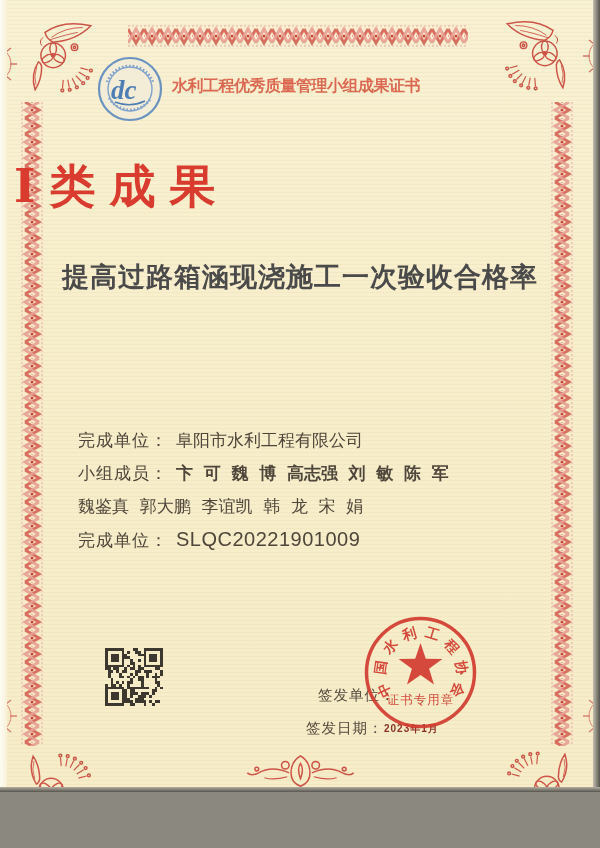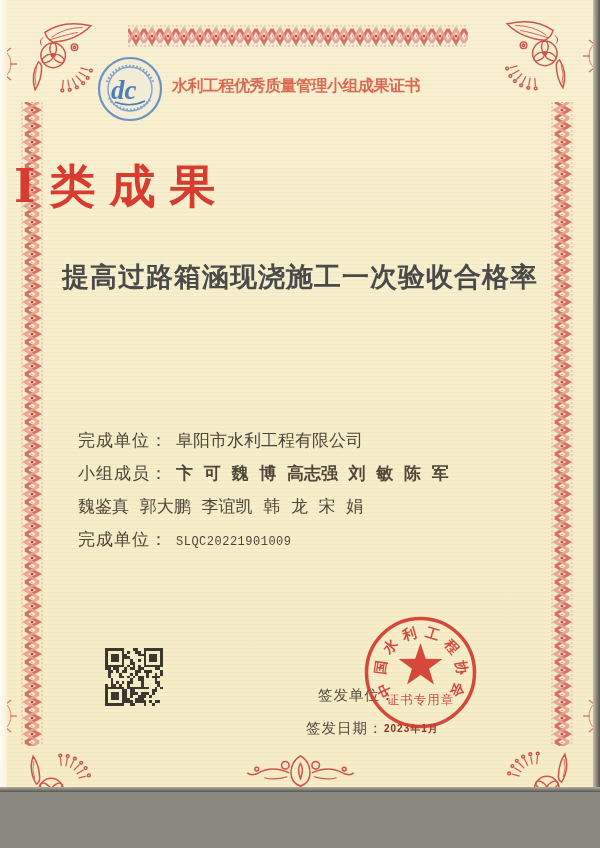--- a/index.html
+++ b/index.html
@@ -22,21 +22,21 @@
   
   .project-title{position:absolute;left:55px;top:250px;width:490px;text-align:center;font-size:27px;line-height:55px;
     font-weight:bold;color:#4a4a4a;letter-spacing:1px;}
   
   .fields{position:absolute;left:78px;top:424px;width:450px;font-size:17px;color:#4f463b;}
   .fields .row{height:33px;line-height:33px;white-space:nowrap;}
   .fields .lbl{letter-spacing:1px;}
   .fields .val{margin-left:8px;}
   .members{word-spacing:6px;font-weight:bold;}
   .members-cont{word-spacing:6px;}
-  .certno{font-family:Liberation Mono, monospace;font-size:12px;letter-spacing:.5px;}
+  .certno{font-family:Liberation Sans, sans-serif;font-size:20px;letter-spacing:.5px;}
   
   .footer-label{position:absolute;font-size:14.5px;color:#53493d;letter-spacing:1px;}
   .issue-date-value{position:absolute;left:384px;top:722px;font-size:10px;font-weight:bold;color:#8f3126;letter-spacing:1px;}
   
   .watermark{position:absolute;left:140px;top:275px;opacity:.55;pointer-events:none;}
   
   .seal{position:absolute;left:362px;top:614px;width:117px;height:117px;opacity:.92;}
   #seal-arc{position:absolute;left:50%;top:50%;width:0;height:0;}
   #seal-arc span{position:absolute;left:-9px;top:-9px;width:18px;height:18px;line-height:18px;text-align:center;
     font-size:14px;font-weight:bold;color:#d23c30;transform-origin:9px 9px;font-family:"DejaVu Sans",sans-serif;}

